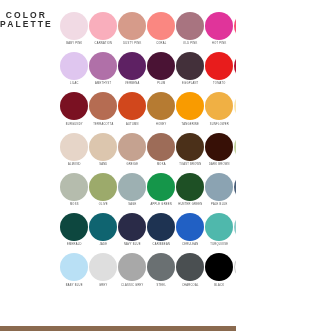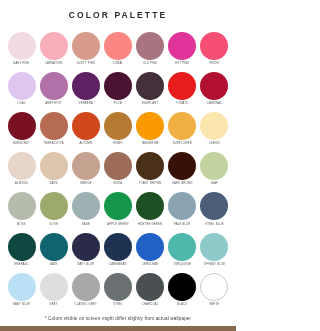--- a/index.html
+++ b/index.html
@@ -14,21 +14,20 @@
     overflow: hidden;
   }
   .page {
     width: 236px;
     height: 331px;
     box-sizing: border-box;
     padding: 0;
     position: relative;
     background: #ffffff;
     display: flex;
-    flex-direction: column;
   }
   .title {
     text-align: center;
     font-size: 8.5px;
     font-weight: bold;
     letter-spacing: 2.1px;
     color: #2e2e2e;
     margin-top: 11px;
     margin-bottom: 0;
     text-transform: uppercase;

